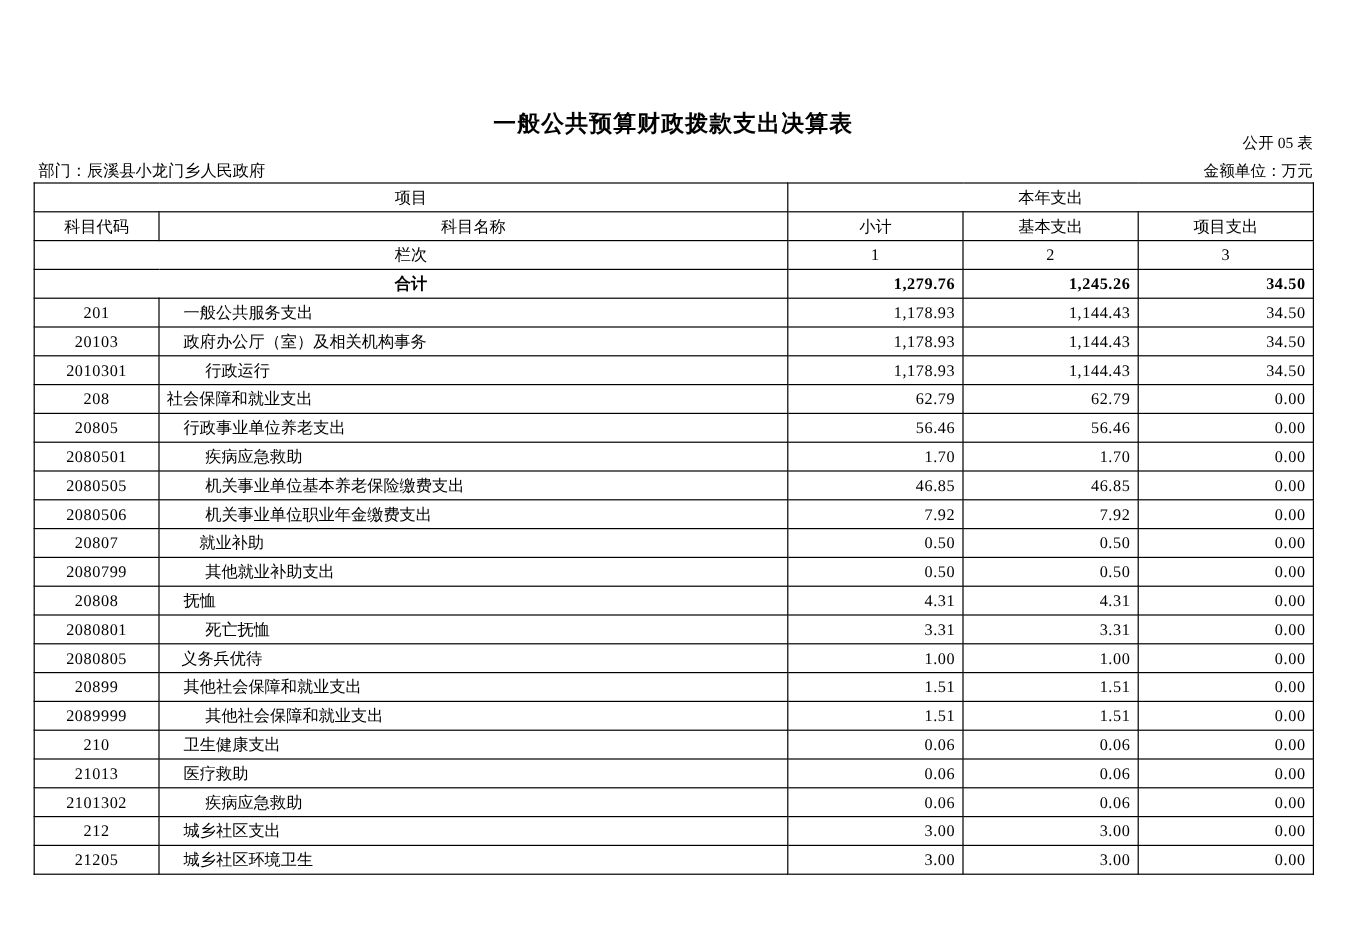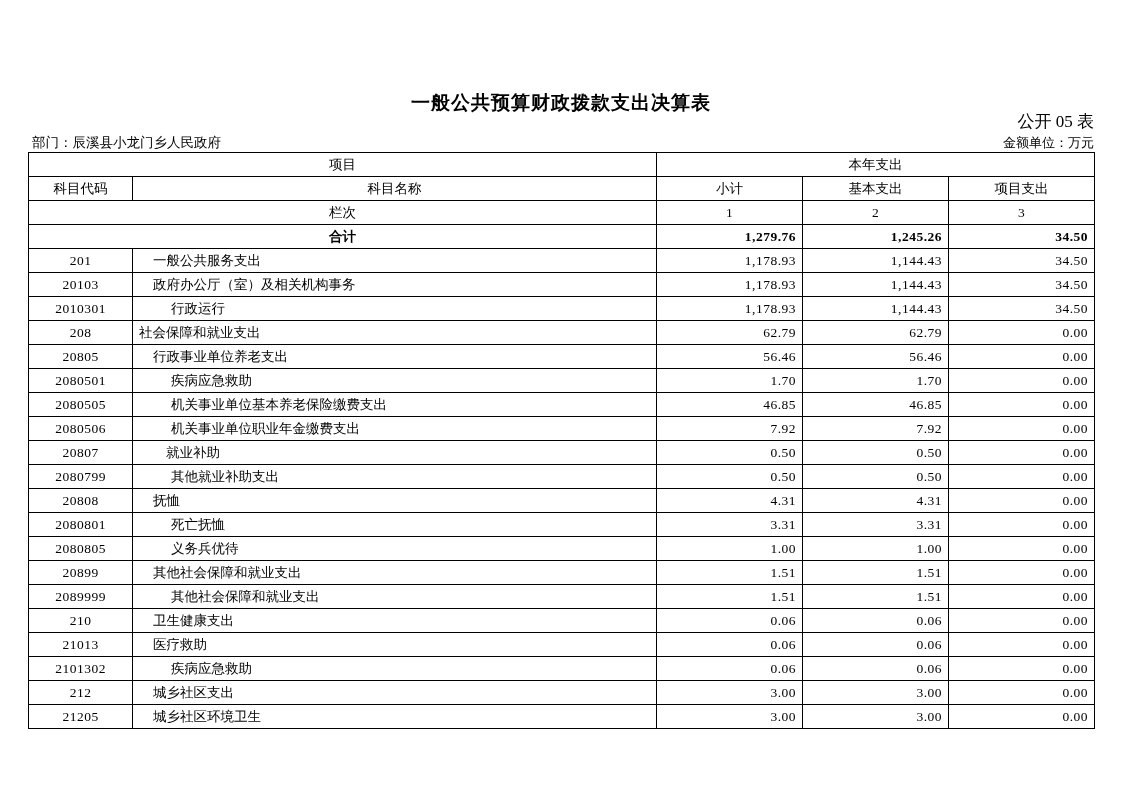--- a/index.html
+++ b/index.html
@@ -27,21 +27,21 @@
     width: 1122px;
     text-align: center;
     font-size: 19px;
     font-weight: bold;
     letter-spacing: 1px;
   }
   .sheet-no {
     position: absolute;
     top: 110px;
     right: 28px;
-    font-size: 17px;
+    font-size: 13px;
   }
   .dept {
     position: absolute;
     top: 134px;
     left: 32px;
     font-size: 13.5px;
   }
   .unit {
     position: absolute;
     top: 134px;
@@ -213,21 +213,21 @@
         </tr>
         <tr class="row-lan">
           <td class="center num">2080801</td>
           <td class="left indent1" style="padding-left: 38px;">死亡抚恤</td>
           <td class="right num">3.31</td>
           <td class="right num">3.31</td>
           <td class="right num">0.00</td>
         </tr>
         <tr class="row-lan">
           <td class="center num">2080805</td>
-          <td class="left indent1" style="padding-left: 38px;">义务兵优待</td>
+          <td class="left indent1" style="padding-left: 18px;">义务兵优待</td>
           <td class="right num">1.00</td>
           <td class="right num">1.00</td>
           <td class="right num">0.00</td>
         </tr>
         <tr class="row-lan">
           <td class="center num">20899</td>
           <td class="left" style="padding-left: 20px;">其他社会保障和就业支出</td>
           <td class="right num">1.51</td>
           <td class="right num">1.51</td>
           <td class="right num">0.00</td>

